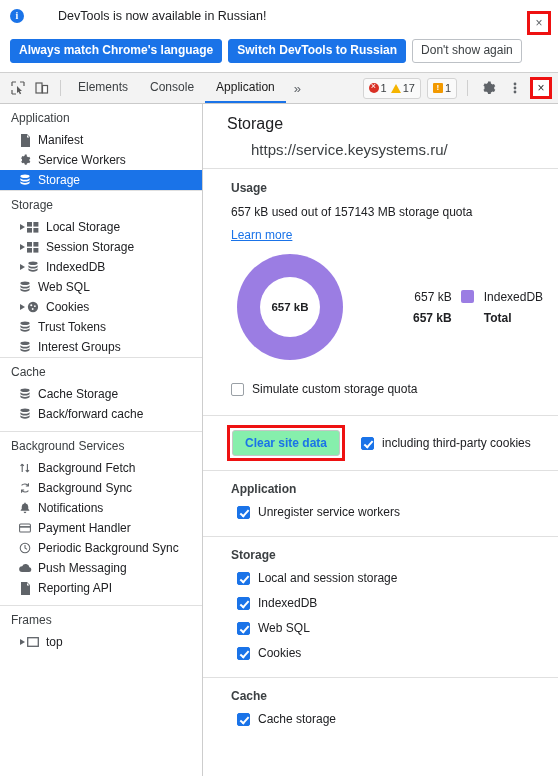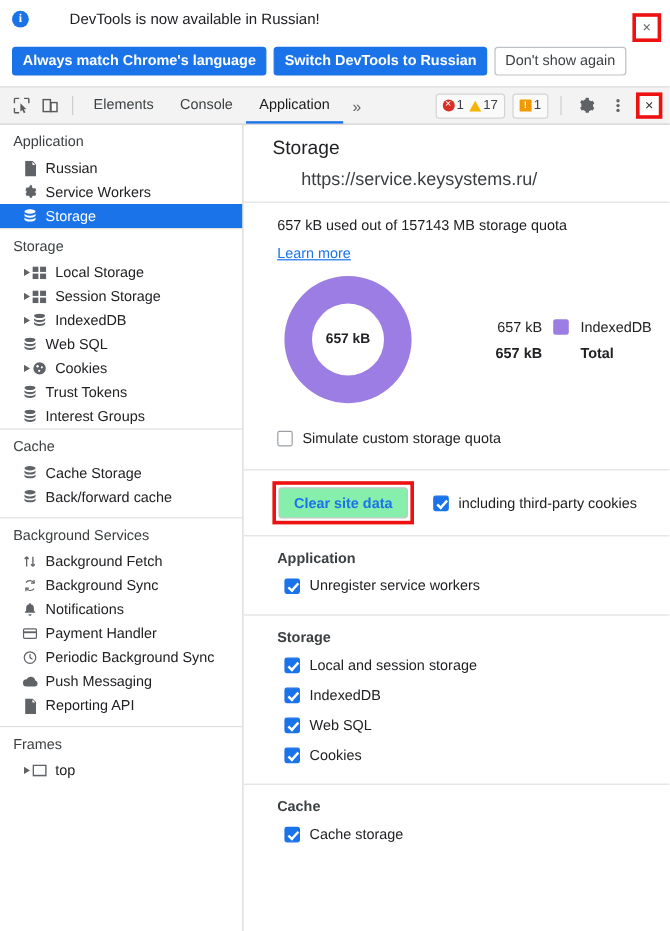--- a/index.html
+++ b/index.html
@@ -516,21 +516,21 @@
     <div class="sidebar">
 
       <div class="side-group">
         <div class="group-title">Application</div>
         <div class="side-item">
           <span class="ico">
             <svg width="11" height="13" viewBox="0 0 11 13">
                 <path fill="#5f6368" d="M7 0H1v13h9V3zM7 3.5V1l2.5 2.5z"></path>
               </svg>
           </span>
-          <span>Russian</span>
+          <span>Manifest</span>
         </div>
         <div class="side-item">
           <span class="ico">
             <svg width="12" height="12" viewBox="0 0 16 16">
                 <path fill="#5f6368" d="M8 5.4A2.6 2.6 0 1 0 8 10.6 2.6 2.6 0 0 0 8 5.4zm0 3.9a1.3 1.3 0 1 1 0-2.6 1.3 1.3 0 0 1 0 2.6z"></path>
                 <path fill="#5f6368" d="M14 8c0-.4 0-.7-.1-1l1.2-1-1.4-2.4-1.5.6c-.5-.4-1.1-.8-1.7-1L10.2.6H7.8l-.3 1.6c-.6.2-1.2.6-1.7 1l-1.5-.6L2.9 6l1.2 1c-.1.3-.1.6-.1 1s0 .7.1 1l-1.2 1 1.4 2.4 1.5-.6c.5.4 1.1.8 1.7 1l.3 1.6h2.4l.3-1.6c.6-.2 1.2-.6 1.7-1l1.5.6L15.1 10l-1.2-1c.1-.3.1-.6.1-1z"></path>
               </svg>
           </span>
           <span>Service Workers</span>
         </div>
@@ -747,20 +747,21 @@
 
     <div class="main">
 
       <div class="panel-head">
         <h1 class="panel-title">Storage</h1>
         <div class="panel-origin">https://service.keysystems.ru/</div>
       </div>
       <div class="rule"></div>
 
       <div class="section">
+        <div class="section-title">Usage</div>
         <div class="usage-line">657 kB used out of 157143 MB storage quota</div>
         <span class="learn-more">Learn more</span>
 
         <div class="chart-row">
           <div class="donut" style="background: conic-gradient(#9b7de3 0deg 360deg);">
             <div class="hole">657 kB</div>
           </div>
           <div class="legend">
             <span class="val">657 kB</span>
             <span class="sw" style="background:#9b7de3"></span>

